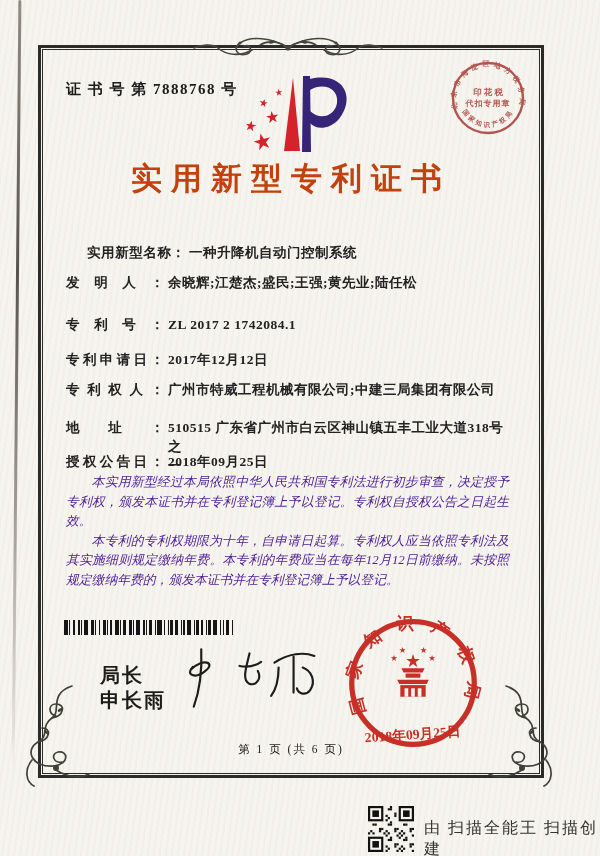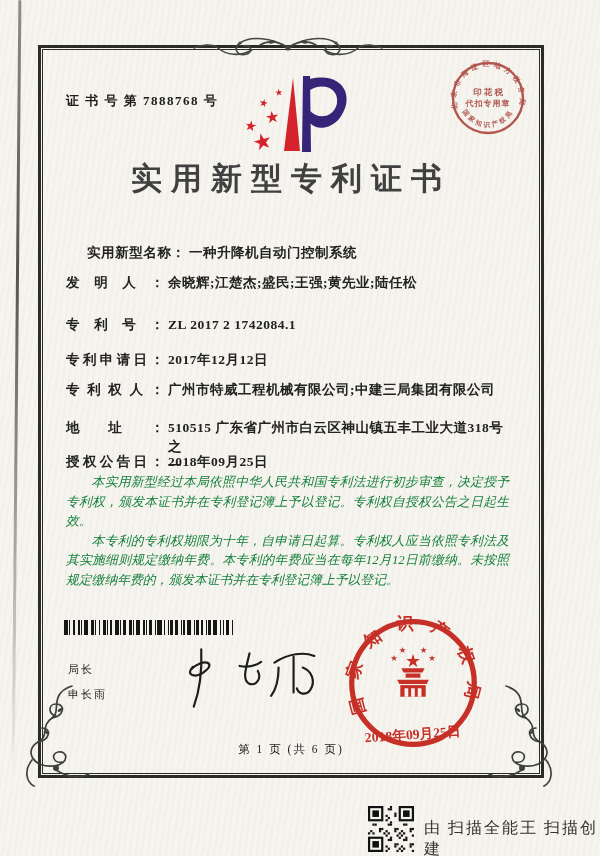--- a/index.html
+++ b/index.html
@@ -12,33 +12,33 @@
     color:#1c1c1a;
   }
   .abs{position:absolute;}
   
   .page-edge{left:15px;top:0;width:3px;height:775px;border-radius:2px;
     background:linear-gradient(#8f8d84,#55534b 35%,rgba(85,83,75,0.15) 92%,rgba(85,83,75,0));
     transform:rotate(0.5deg);}
   
   .frame-outer{left:38px;top:45px;width:500px;height:727px;border:3px solid #2b2b28;}
   .frame-inner{position:absolute;left:1px;top:1px;right:1px;bottom:1px;border:1px solid #2b2b28;}
-  .cert-no{left:66px;top:92px;font-size:13px;font-weight:600;letter-spacing:1.5px;}
-  .title{left:38px;top:158px;width:506px;text-align:center;font-size:31px;font-weight:bold;letter-spacing:9px;color:#404040;}
+  .cert-no{left:66px;top:80px;font-size:15px;font-weight:600;letter-spacing:1.5px;}
+  .title{left:38px;top:158px;width:506px;text-align:center;font-size:31px;font-weight:bold;letter-spacing:9px;color:#c2410c;}
   .row{left:66px;width:452px;font-size:13.5px;font-weight:700;line-height:19px;color:#222;}
   .lbl{display:inline-block;width:98px;text-align:justify;text-align-last:justify;vertical-align:top;}
   .val{display:inline-block;margin-left:4px;vertical-align:top;letter-spacing:0.5px;}
   .val.wide{width:344px;}
   .row.grant .grp2{position:absolute;left:264px;top:0;white-space:nowrap;}
   .row.grant .lbl2{display:inline-block;}
-  .paras{left:66px;top:473px;width:443px;font-size:12.8px;line-height:19.5px;text-align:justify;font-style:italic;color:#15803d;}
+  .paras{left:66px;top:473px;width:443px;font-size:12.8px;line-height:19.5px;text-align:justify;font-style:italic;color:#4c1d95;}
   .paras p{margin:0;text-indent:2em;}
   .barcode{left:64px;top:620px;height:15px;display:flex;align-items:stretch;}
   .barcode div{background:#161616;}
-  .director{left:68px;font-size:11px;font-weight:400;letter-spacing:2px;}
+  .director{left:100px;font-size:20px;font-weight:700;letter-spacing:2px;}
   .pageno{left:38px;top:742px;width:506px;text-align:center;font-size:11.5px;letter-spacing:2px;color:#222;}
   .scan-note{left:424px;top:818px;font-size:16px;letter-spacing:2px;color:#33332f;font-family:"Liberation Serif","DejaVu Serif",serif;}
   svg text{font-family:"Liberation Serif","DejaVu Serif",serif;}
 </style>
 </head>
 <body>
 
 <div>
 
   <div class="abs page-edge"></div>

